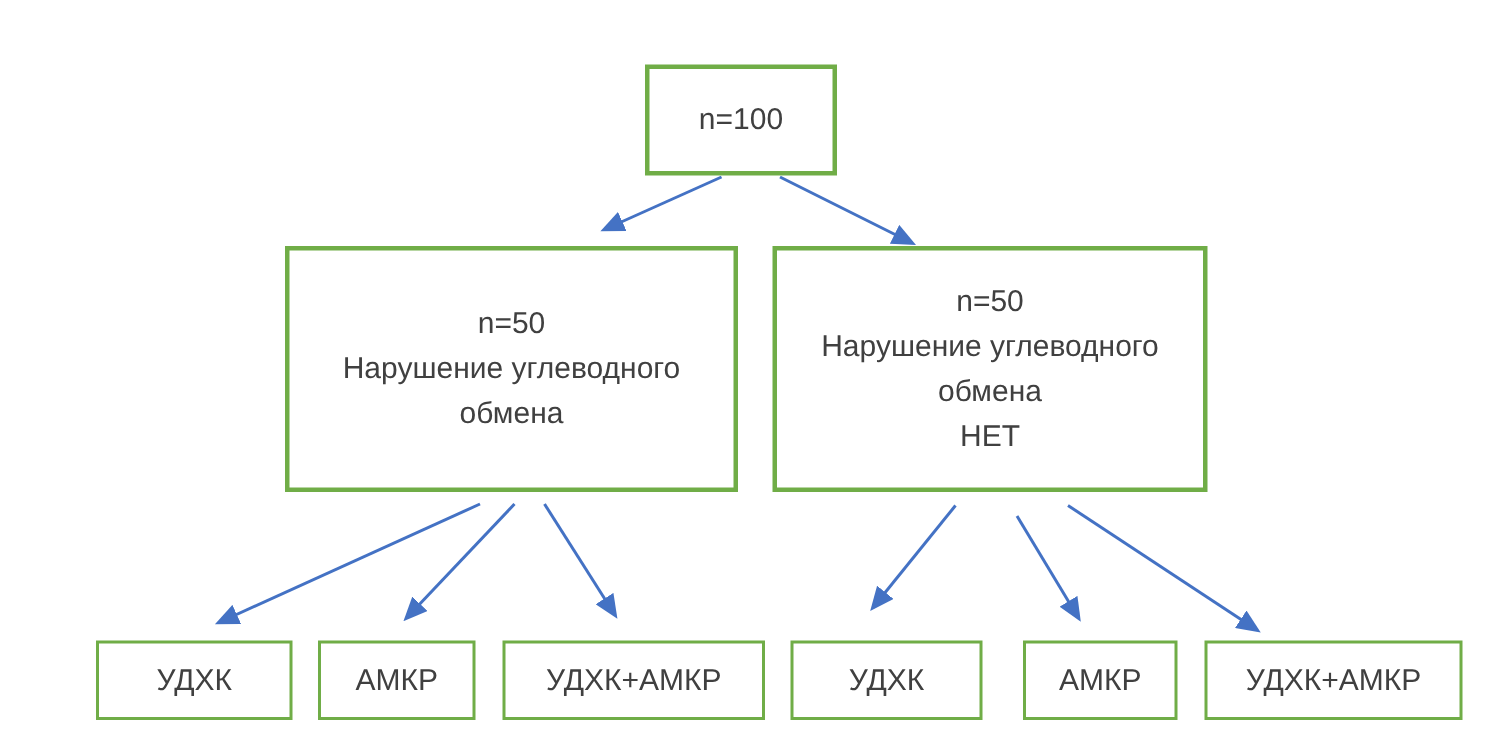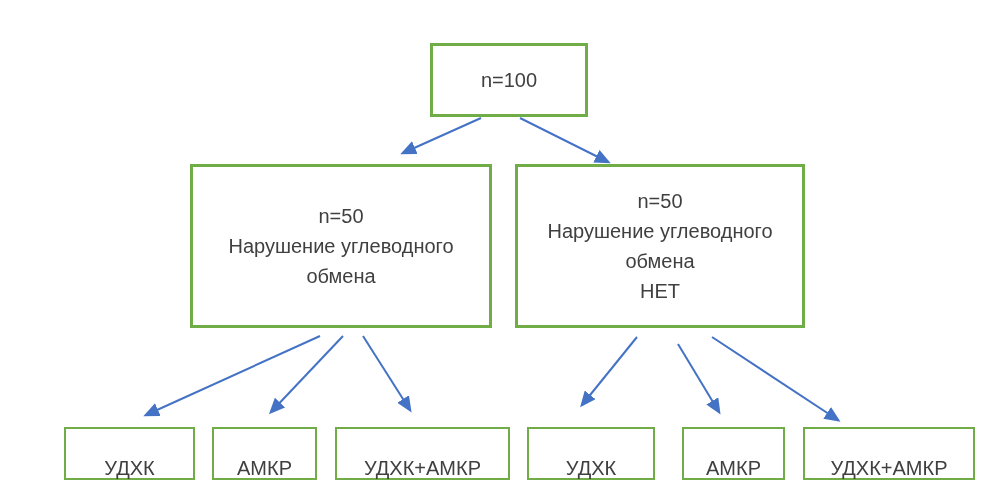--- a/index.html
+++ b/index.html
@@ -44,25 +44,24 @@
     text-align: center;
     font-size: 20px;
     line-height: 30px;
     color: var(--text);
   }
   .node.leaf {
     border-width: 2.5px;
     flex-direction: row;
     line-height: 1;
     white-space: nowrap;
-    align-items: flex-end;
   }
   .node-line { width: 100%; }
   
-  #root-node   { left: 430px; top: 43px;  width: 158px; height: 74px; }
+  #root-node   { left: 430px; top: 43px;  width: 128px; height: 74px; }
   #branch-yes  { left: 190px; top: 164px; width: 302px; height: 164px; }
   #branch-no   { left: 515px; top: 164px; width: 290px; height: 164px; }
   #leaf-0 { left: 64px;  top: 427px; width: 131px; height: 53px; }
   #leaf-1 { left: 212px; top: 427px; width: 105px; height: 53px; }
   #leaf-2 { left: 335px; top: 427px; width: 175px; height: 53px; }
   #leaf-3 { left: 527px; top: 427px; width: 128px; height: 53px; }
   #leaf-4 { left: 682px; top: 427px; width: 103px; height: 53px; }
   #leaf-5 { left: 803px; top: 427px; width: 172px; height: 53px; }
 </style>
 </head>

